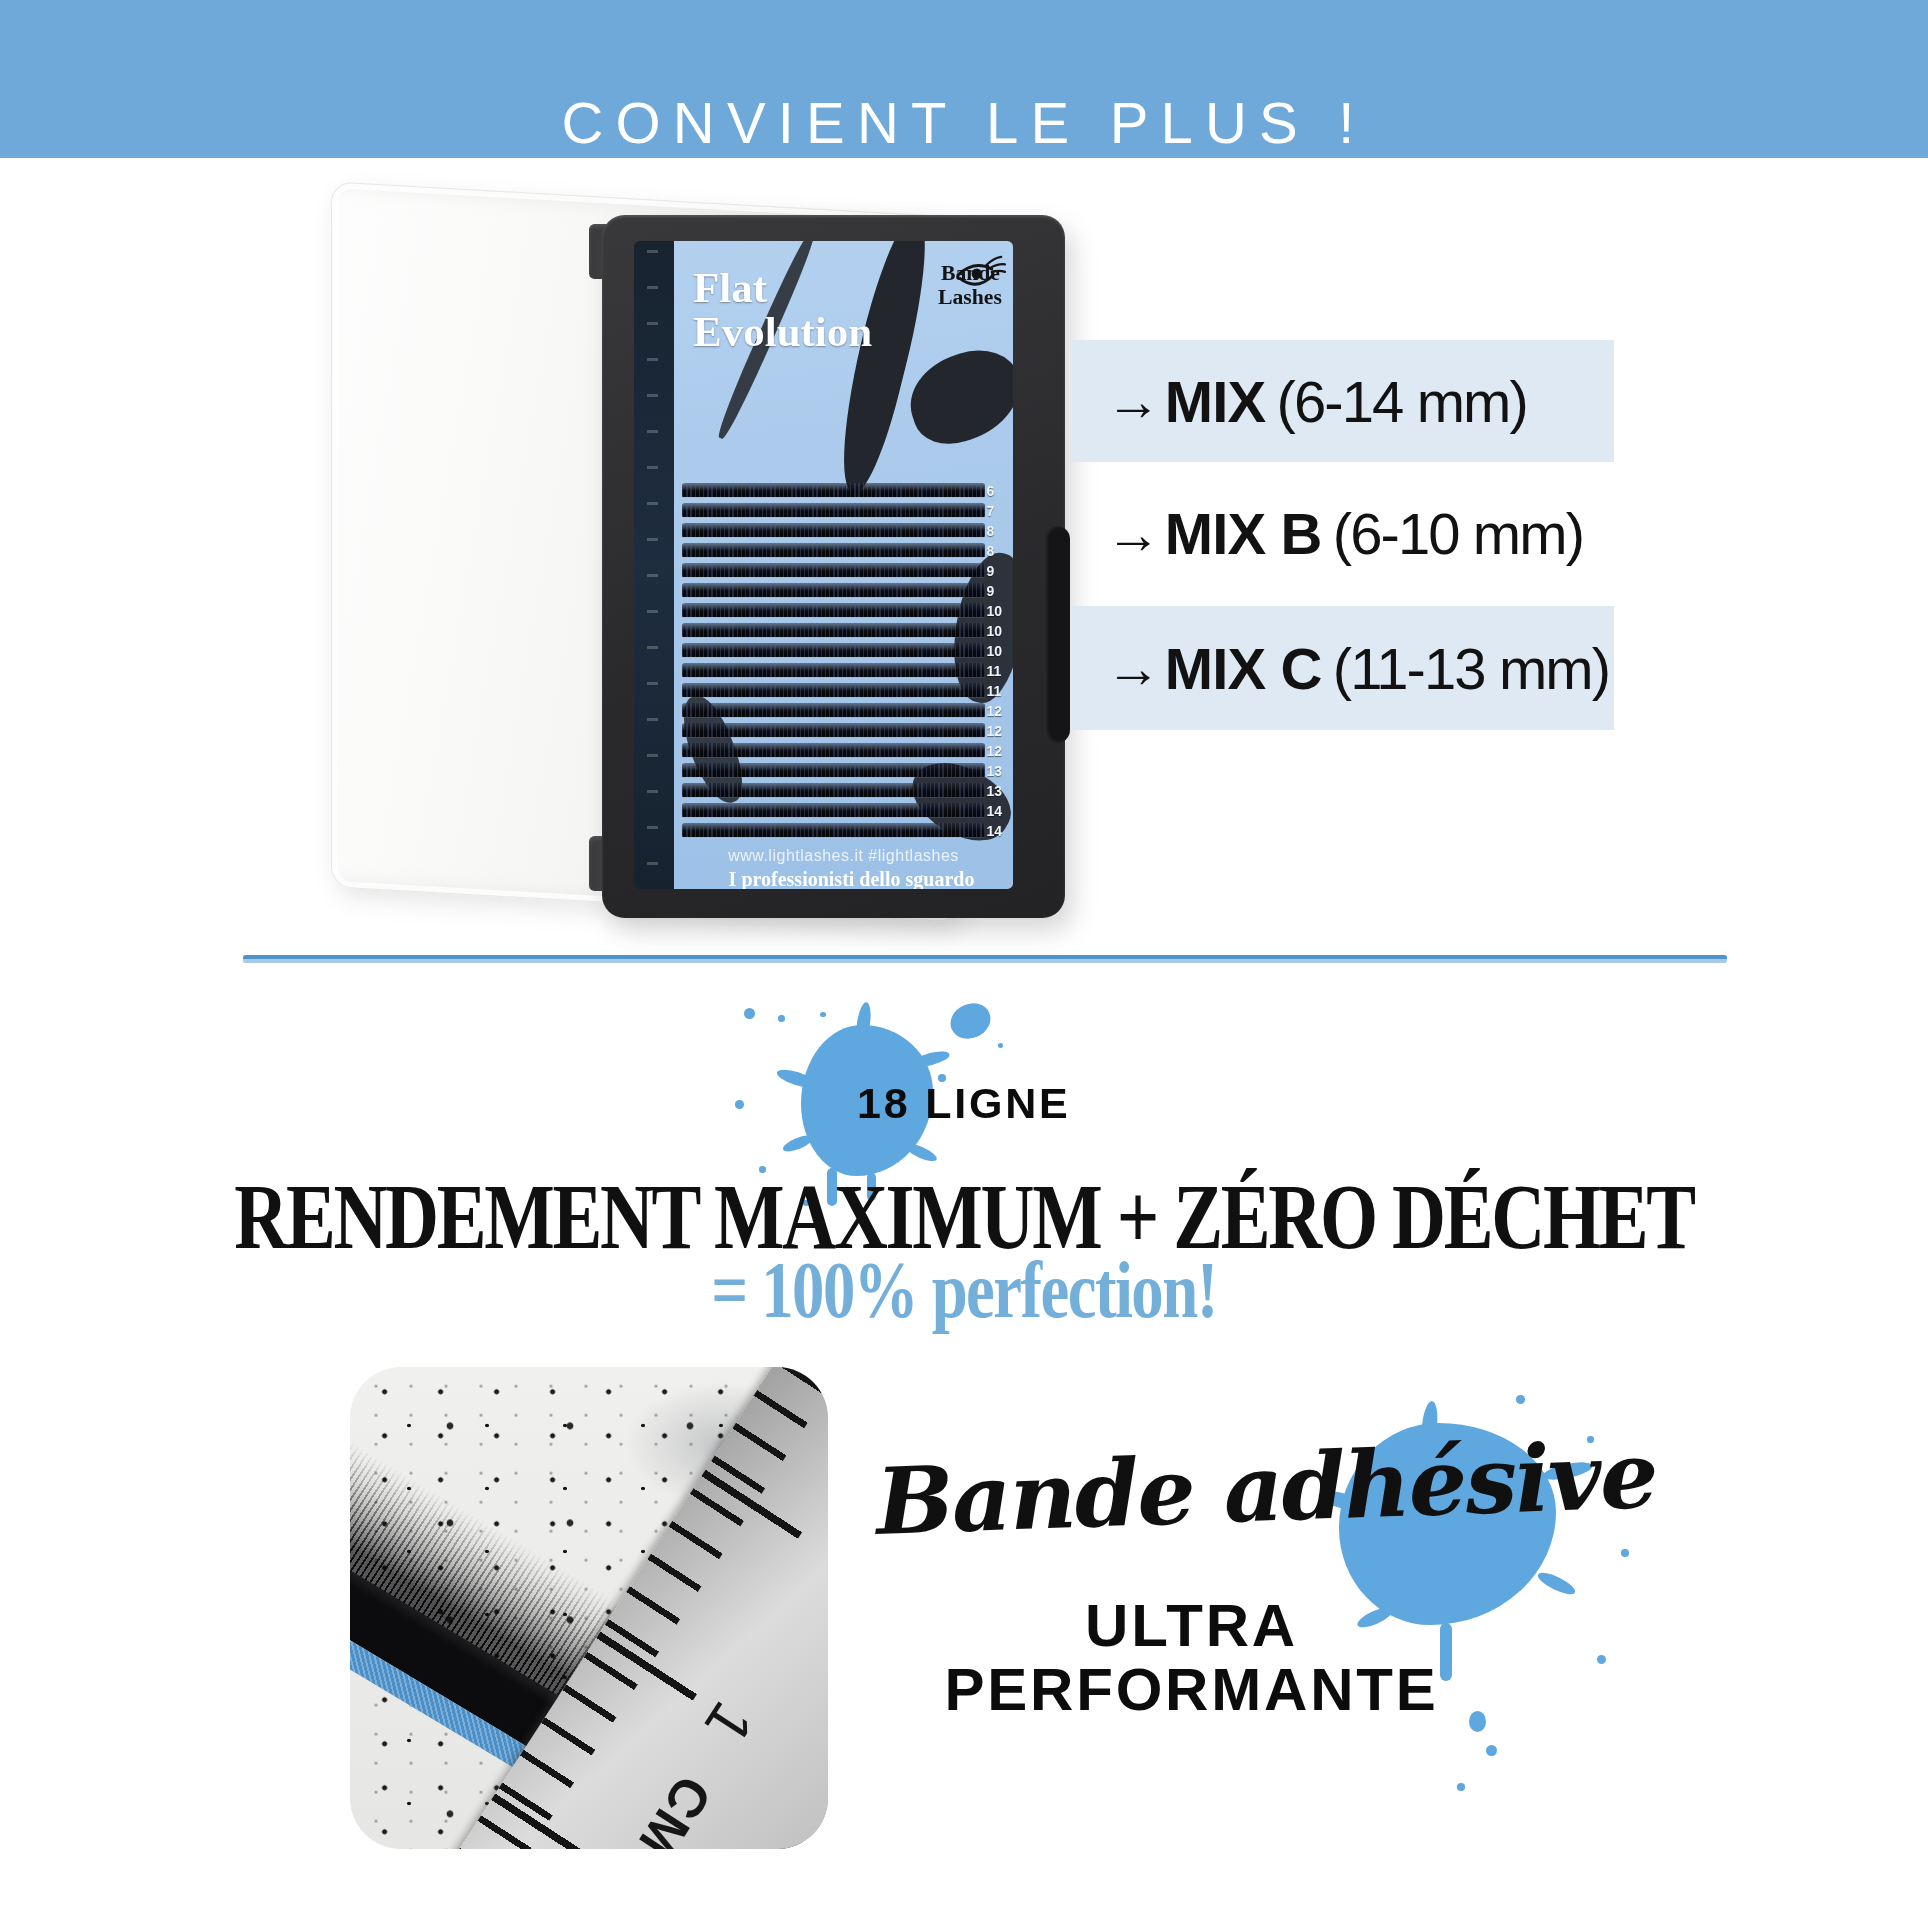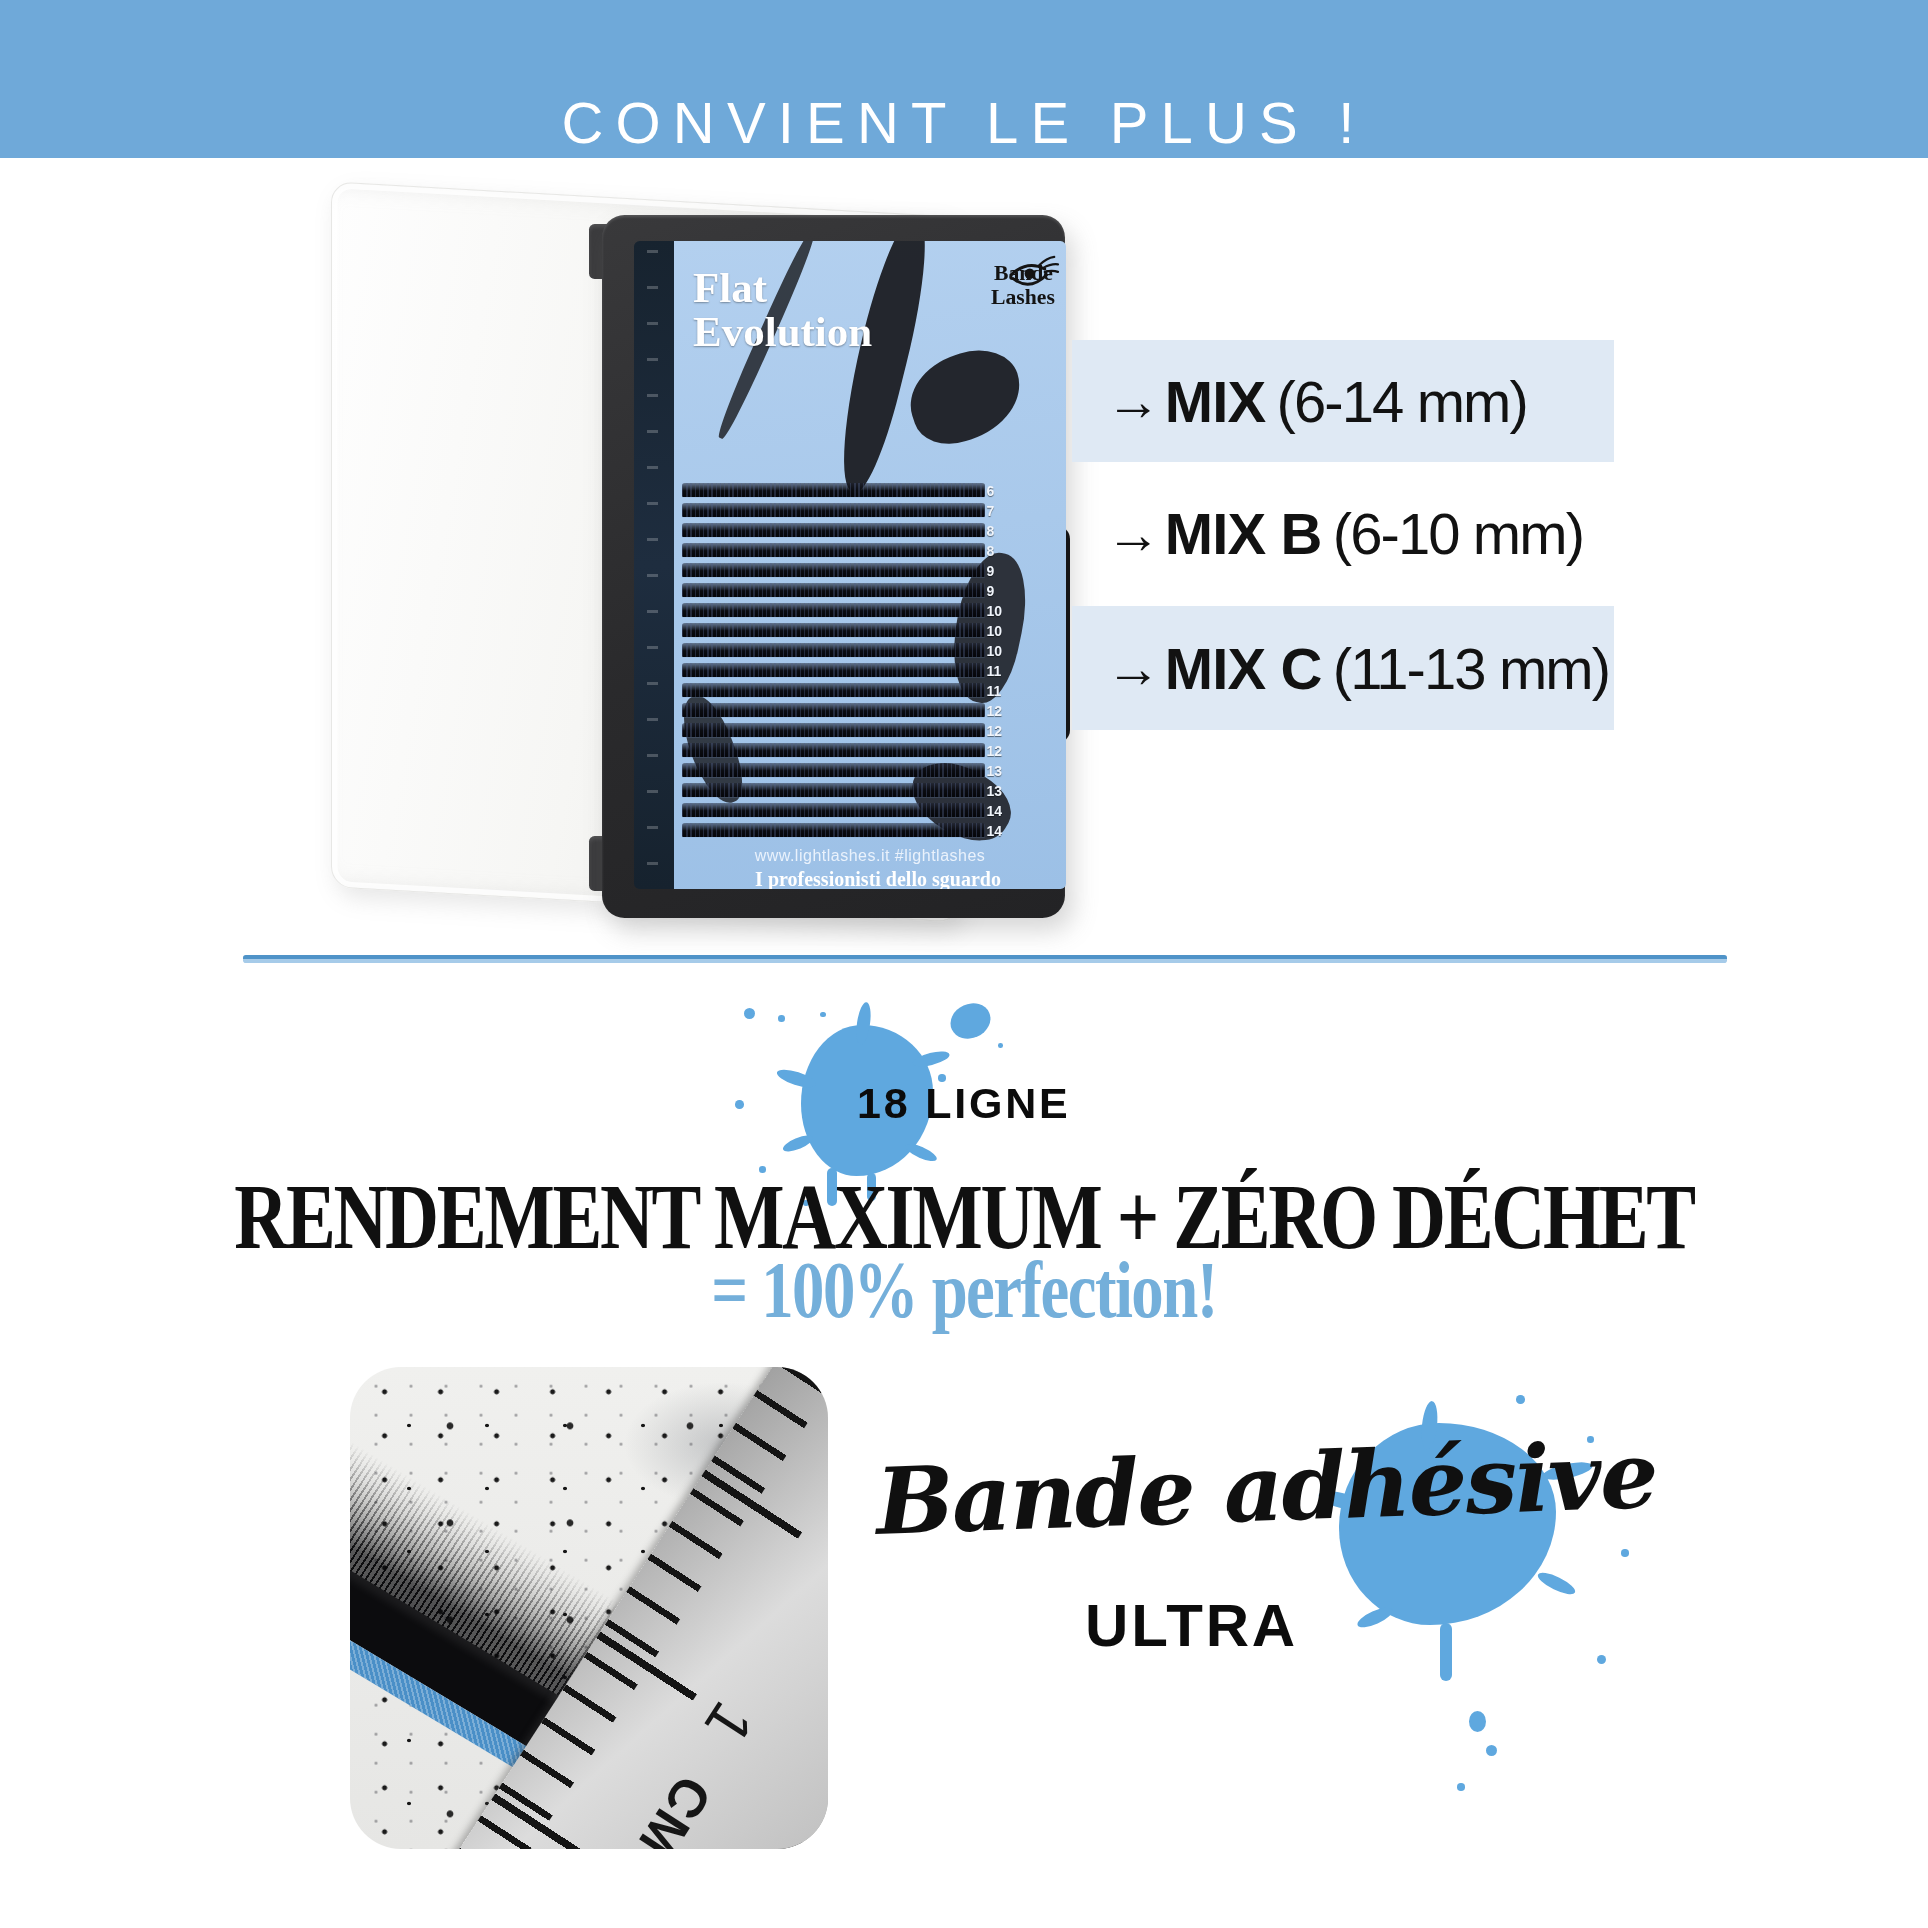--- a/index.html
+++ b/index.html
@@ -43,21 +43,21 @@
     box-shadow:7.5px 13px 24.5px rgba(110,110,110,.28), inset 0 1.9px 2.8px rgba(255,255,255,.15);
   }
   .tray-handle{position:absolute;right:-4.7px;top:311px;width:26px;height:217px;background:#151517;border-radius:15px;box-shadow:inset 2.8px 0 3.8px rgba(255,255,255,.10);}
   .navy-strip{
     position:absolute;left:32px;top:26px;width:40px;height:648px;border-radius:5.6px 0 0 5.6px;
     background:linear-gradient(180deg,#17232f,#1e2d3f 50%,#16222e);
   }
   .navy-strip::before{content:"";position:absolute;left:13px;top:9.4px;bottom:9.4px;width:11.3px;
     background:repeating-linear-gradient(180deg,rgba(255,255,255,.22) 0 2.8px,transparent 2.8px 36px);}
   .label{
-    position:absolute;left:72px;top:26px;width:392px;height:648px;border-radius:0 5.6px 5.6px 0;
+    position:absolute;left:72px;top:26px;width:339px;height:648px;border-radius:0 5.6px 5.6px 0;
     background:linear-gradient(175deg,#b3d0ef 0%,var(--label_blue) 45%,#9cc0e6 100%);
     overflow:hidden;
   }
   .ink{position:absolute;background:#17181c;opacity:.92;}
   .ink-a{left:185px;top:-28px;width:49px;height:282px;border-radius:46% 54% 40% 60%;transform:rotate(14deg);}
   .ink-b{left:235px;top:113px;width:113px;height:85px;border-radius:55% 45% 60% 40%;transform:rotate(-18deg);}
   .ink-c{left:85px;top:-19px;width:15px;height:226px;border-radius:40%;transform:rotate(24deg);opacity:.8;}
   .ink-d{left:282px;top:311px;width:66px;height:151px;border-radius:48% 52% 42% 58%;transform:rotate(12deg);opacity:.85;}
   .ink-e{left:17px;top:452px;width:43px;height:113px;border-radius:50% 50% 45% 55%;transform:rotate(-20deg);opacity:.8;}
   .ink-f{left:235px;top:527px;width:104px;height:66px;border-radius:55% 45% 50% 50%;transform:rotate(30deg);opacity:.85;}
@@ -337,16 +337,17 @@
     <div class="dot" style="left:139px;top:375px;width:7.5px;height:7.5px;"></div>
     <div class="dot" style="left:279px;top:247px;width:9.4px;height:9.4px;"></div>
     <div class="dot" style="left:303px;top:141px;width:7.5px;height:7.5px;"></div>
     <div class="dot" style="left:269px;top:28px;width:6.6px;height:6.6px;"></div>
     <div class="dot" style="left:198px;top:-13px;width:8.5px;height:8.5px;"></div>
   </div>
 
   <div class="adhesive">
     <span class="script-line">Bande adhésive</span>
     <div class="bold1">ULTRA</div>
+    <div class="bold2">PERFORMANTE</div>
   </div>
 
 </div>
 
 
 </body></html>

